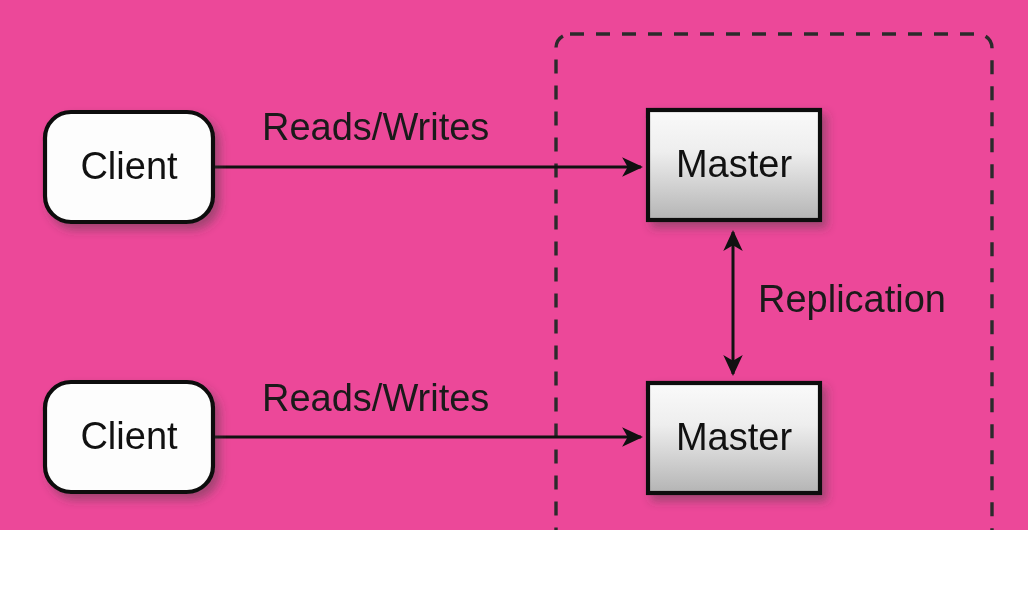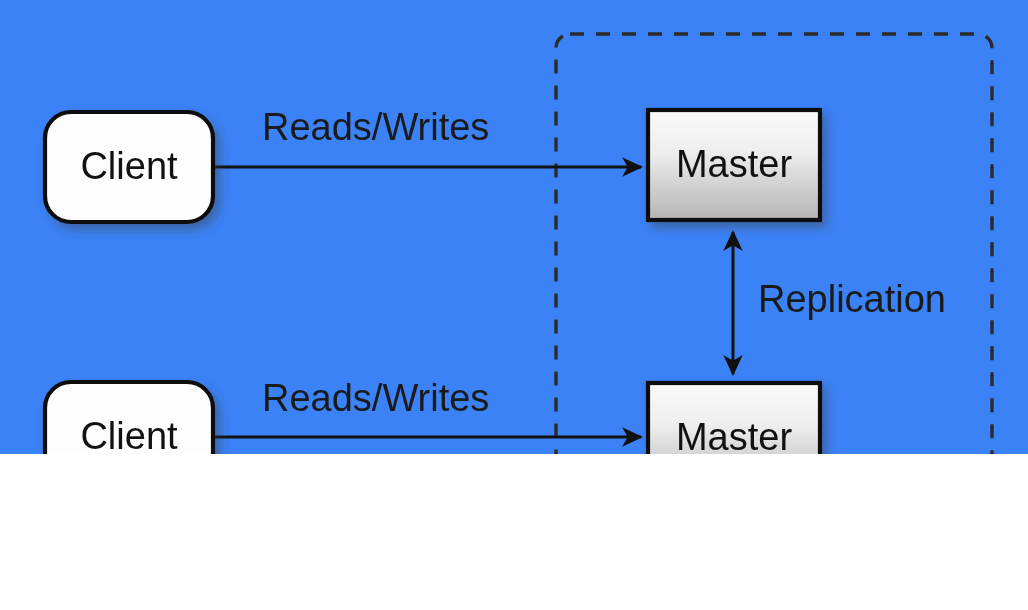--- a/index.html
+++ b/index.html
@@ -6,22 +6,22 @@
     margin: 0;
     padding: 0;
     background: #ffffff;
   }
   body {
     font-family: "Liberation Sans", sans-serif;
   }
   #canvas {
     position: relative;
     width: 1028px;
-    height: 454px;
-    background: #3b82f6;
+    height: 530px;
+    background: #ec4899;
     overflow: hidden;
   }
   #diagram-svg {
     position: absolute;
     left: 0;
     top: 0;
     width: 1028px;
     height: 610px;
   }
   .node-label {

